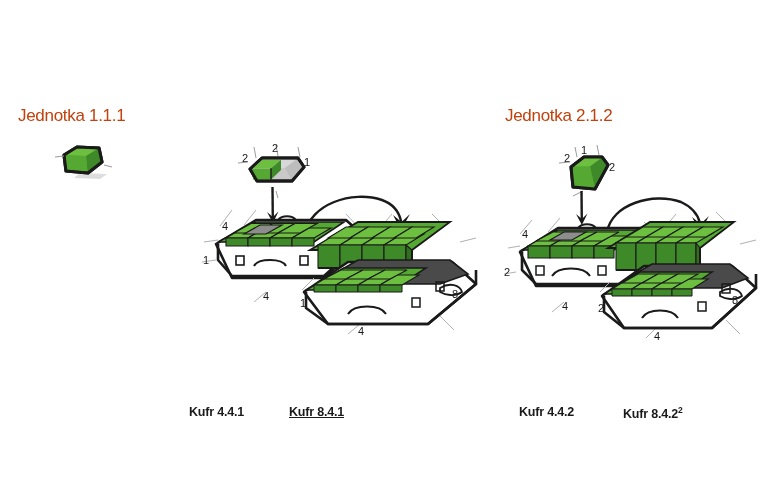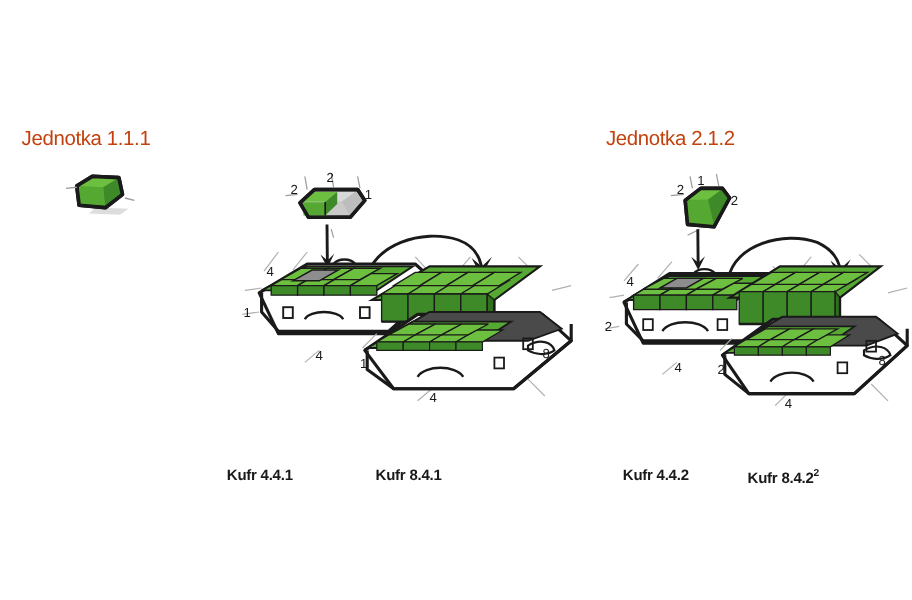--- a/index.html
+++ b/index.html
@@ -17,20 +17,21 @@
     letter-spacing:-0.3px;
     white-space:nowrap;
   }
   .caselabel{
     position:absolute;
     color:#1a1a1a;
     font-size:12.5px;
     font-weight:bold;
     letter-spacing:-0.2px;
     white-space:nowrap;
+    margin-top:16px;
   }
   .caselabel sup{font-size:8.5px;vertical-align:super;font-weight:bold;}
   .panel{position:absolute;}
   svg{display:block;overflow:visible;}
   .dimtxt{
     font-family:"Liberation Sans", sans-serif;
     font-size:11px;fill:#1a1a1a;
   }
 </style>
 </head>
@@ -347,17 +348,17 @@
       <rect x="98" y="90" width="8" height="9" fill="none" stroke="#1a1a1a" stroke-width="1.5"></rect>
       <rect x="122" y="72" width="8" height="9" fill="none" stroke="#1a1a1a" stroke-width="1.5"></rect>
 
       <text class="dimtxt" x="132" y="92">8</text>
       <text class="dimtxt" x="-2" y="100">2</text>
       <text class="dimtxt" x="54" y="128">4</text>
     </svg>
   </div>
 
   <div class="caselabel" style="left:189px;top:389px;">Kufr 4.4.1</div>
-  <div class="caselabel" style="left:313px;top:389px;">Kufr 8.4.1</div>
+  <div class="caselabel" style="left:289px;top:389px;text-decoration:underline;">Kufr 8.4.1</div>
   <div class="caselabel" style="left:475px;top:389px;padding-left:44px;">Kufr 4.4.2</div>
   <div class="caselabel" style="left:623px;top:389px;"><span>Kufr 8.4.2</span><sup>2</sup></div>
 
 </div>
 
 </body></html>

